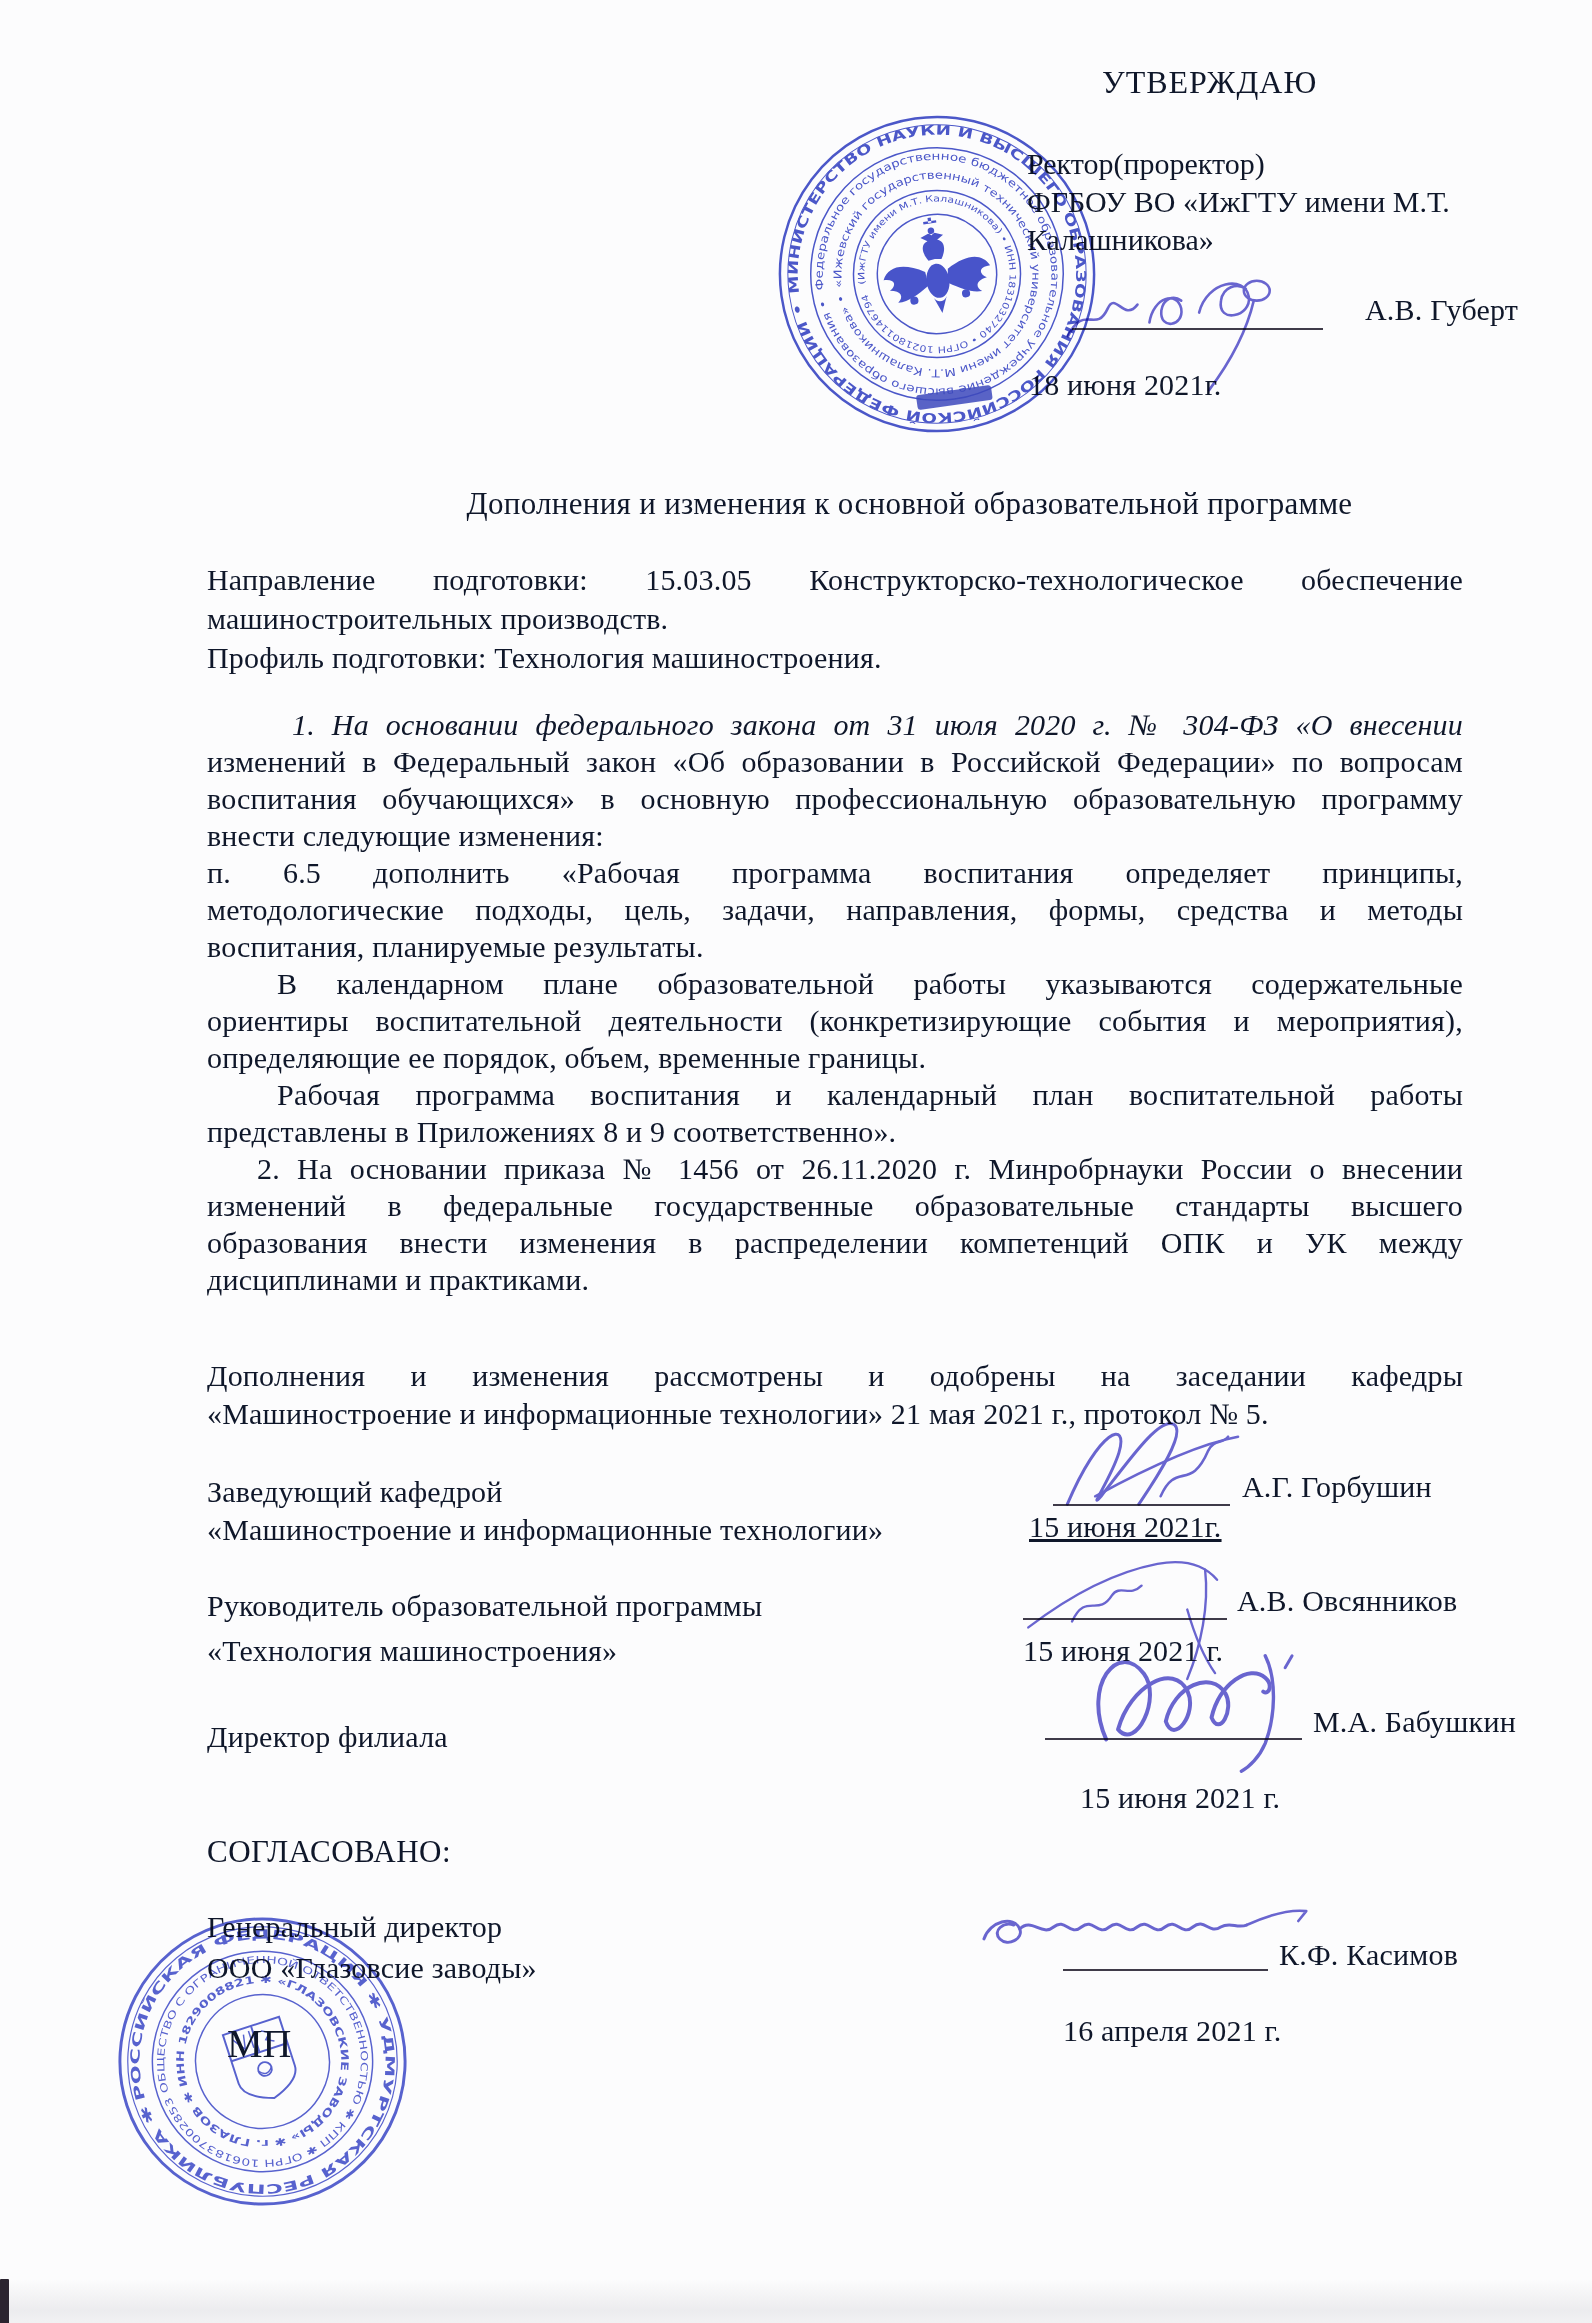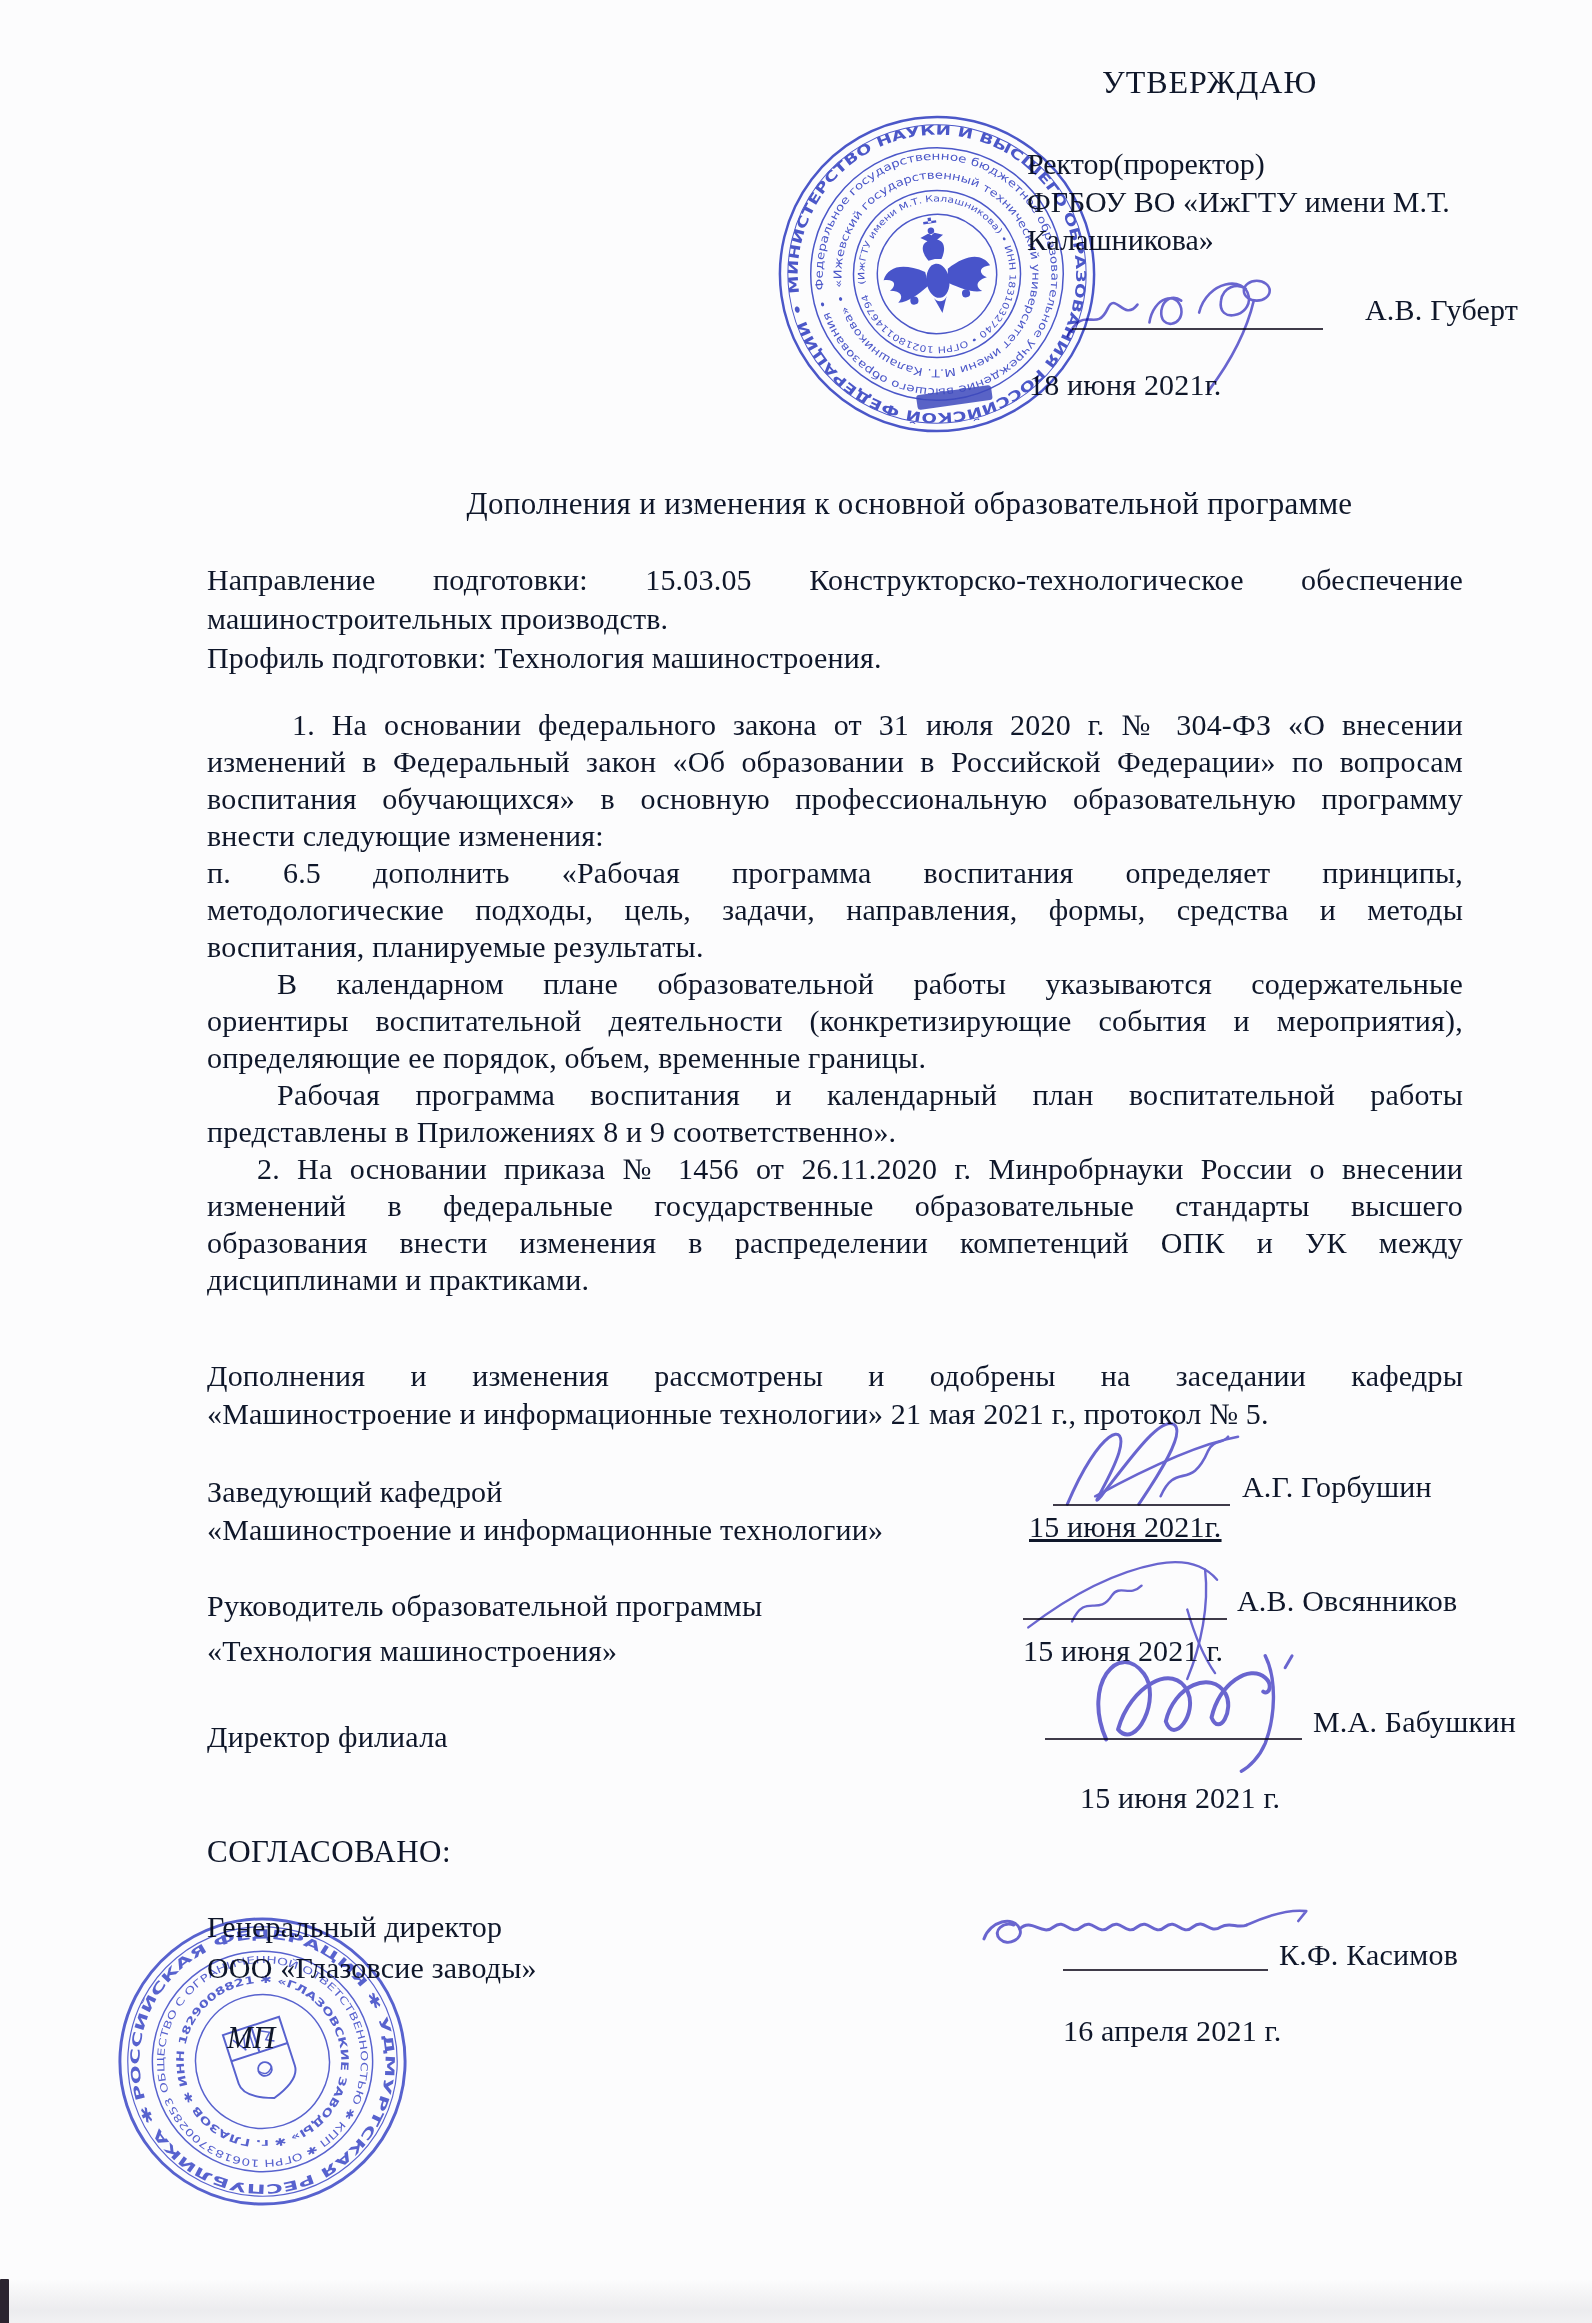--- a/index.html
+++ b/index.html
@@ -10,42 +10,42 @@
   .t{font-size:30px;letter-spacing:0.2px;white-space:nowrap;}
   .doc-title{left:207px;top:486px;width:1256px;padding-left:149px;text-align:center;
              font-size:31px;letter-spacing:0.3px;}
   .approve-heading{left:1102px;top:64px;font-size:32px;letter-spacing:1px;}
   .approve-lines{left:1027px;top:145px;width:478px;line-height:38px;font-size:30px;}
   .program{left:207px;top:560px;width:1256px;line-height:39px;}
   .bodytext{left:207px;top:706px;width:1256px;line-height:37px;}
   .meeting{left:207px;top:1357px;width:1256px;line-height:38px;}
   .program div,.bodytext div,.meeting div{font-size:30px;letter-spacing:0.2px;}
   .j{text-align:justify;text-align-last:justify;}
-  .ind85{padding-left:85px;}
+  .ind85{padding-left:85px;font-style:italic;}
   .ind70{padding-left:70px;}
   .ind50{padding-left:50px;}
   .sigline{position:absolute;height:0;border-top:2px solid #3f3b49;}
   .l-gubert{left:1072px;top:328px;width:251px;}
   .l-1{left:1053px;top:1504px;width:177px;}
   .l-2{left:1023px;top:1618px;width:204px;}
   .l-3{left:1045px;top:1738px;width:257px;}
   .l-4{left:1063px;top:1969px;width:205px;}
   .name-gubert{left:1365px;top:293px;}
   .date-gubert{left:1029px;top:368px;}
   .role-1a{left:207px;top:1475px;} .role-1b{left:207px;top:1513px;}
   .name-1{left:1242px;top:1470px;} .date-1{left:1029px;top:1510px;text-decoration:underline;}
   .role-2a{left:207px;top:1589px;} .role-2b{left:207px;top:1634px;}
   .name-2{left:1237px;top:1584px;} .date-2{left:1023px;top:1634px;}
   .role-3{left:207px;top:1720px;}
   .name-3{left:1313px;top:1705px;}
   .standalone-date{left:1080px;top:1781px;}
   .agreed-heading{left:207px;top:1834px;font-size:31px;letter-spacing:0.5px;}
   .role-4a{left:207px;top:1910px;} .role-4b{left:207px;top:1951px;}
   .name-4{left:1279px;top:1938px;}
-  .mp{left:227px;top:2020px;font-size:31px;z-index:6;font-style:italic;}
+  .mp{left:227px;top:2020px;font-size:40px;z-index:6;}
   .date-4{left:1063px;top:2014px;}
   .stamp{mix-blend-mode:multiply;opacity:.92;}
   .stamp-top{left:768px;top:105px;width:338px;height:338px;z-index:4;}
   .stamp-bottom{left:115px;top:1914px;width:295px;height:295px;z-index:4;}
   .sig{position:absolute;mix-blend-mode:multiply;opacity:.9;z-index:5;}
   .sig path,.sig ellipse{fill:none;stroke:#5a55cc;stroke-linecap:round;stroke-linejoin:round;}
   .sig-gubert{left:1050px;top:239px;width:338px;height:169px;}
   .sig-gorbushin{left:1043px;top:1401px;width:269px;height:129px;}
   .sig-ovs{left:1010px;top:1540px;width:279px;height:149px;}
   .sig-bab{left:1070px;top:1622px;width:299px;height:174px;}

